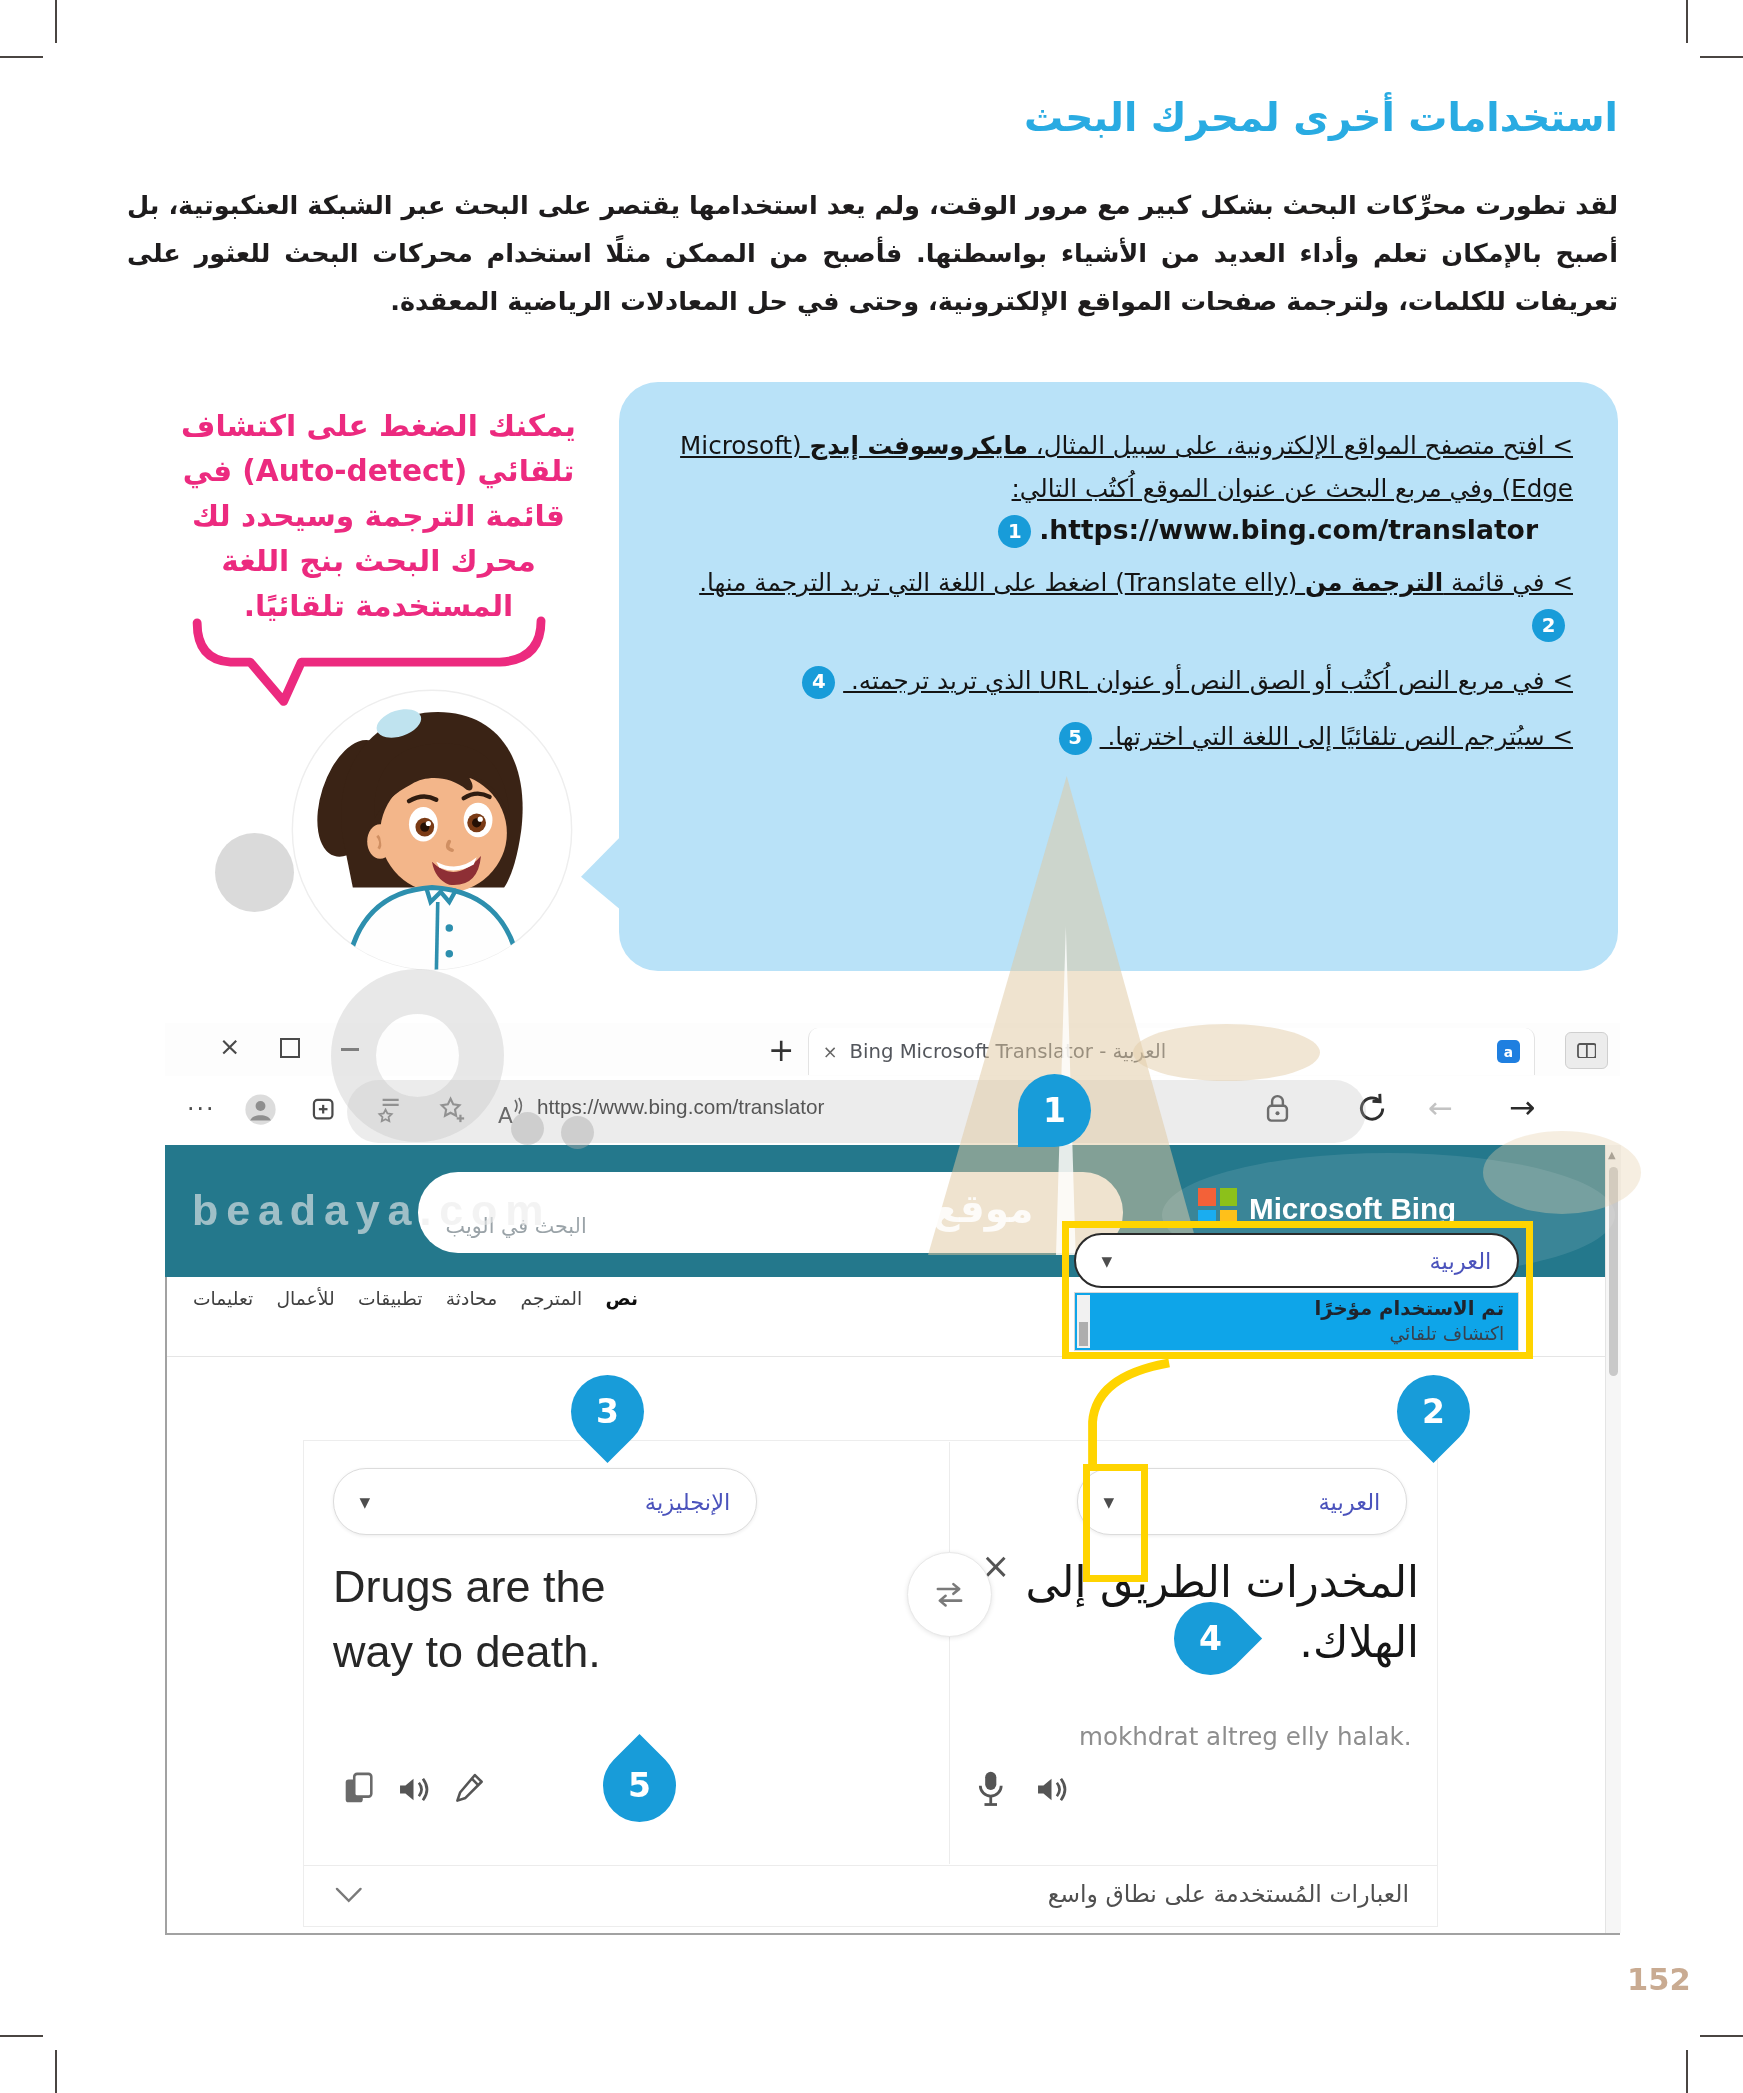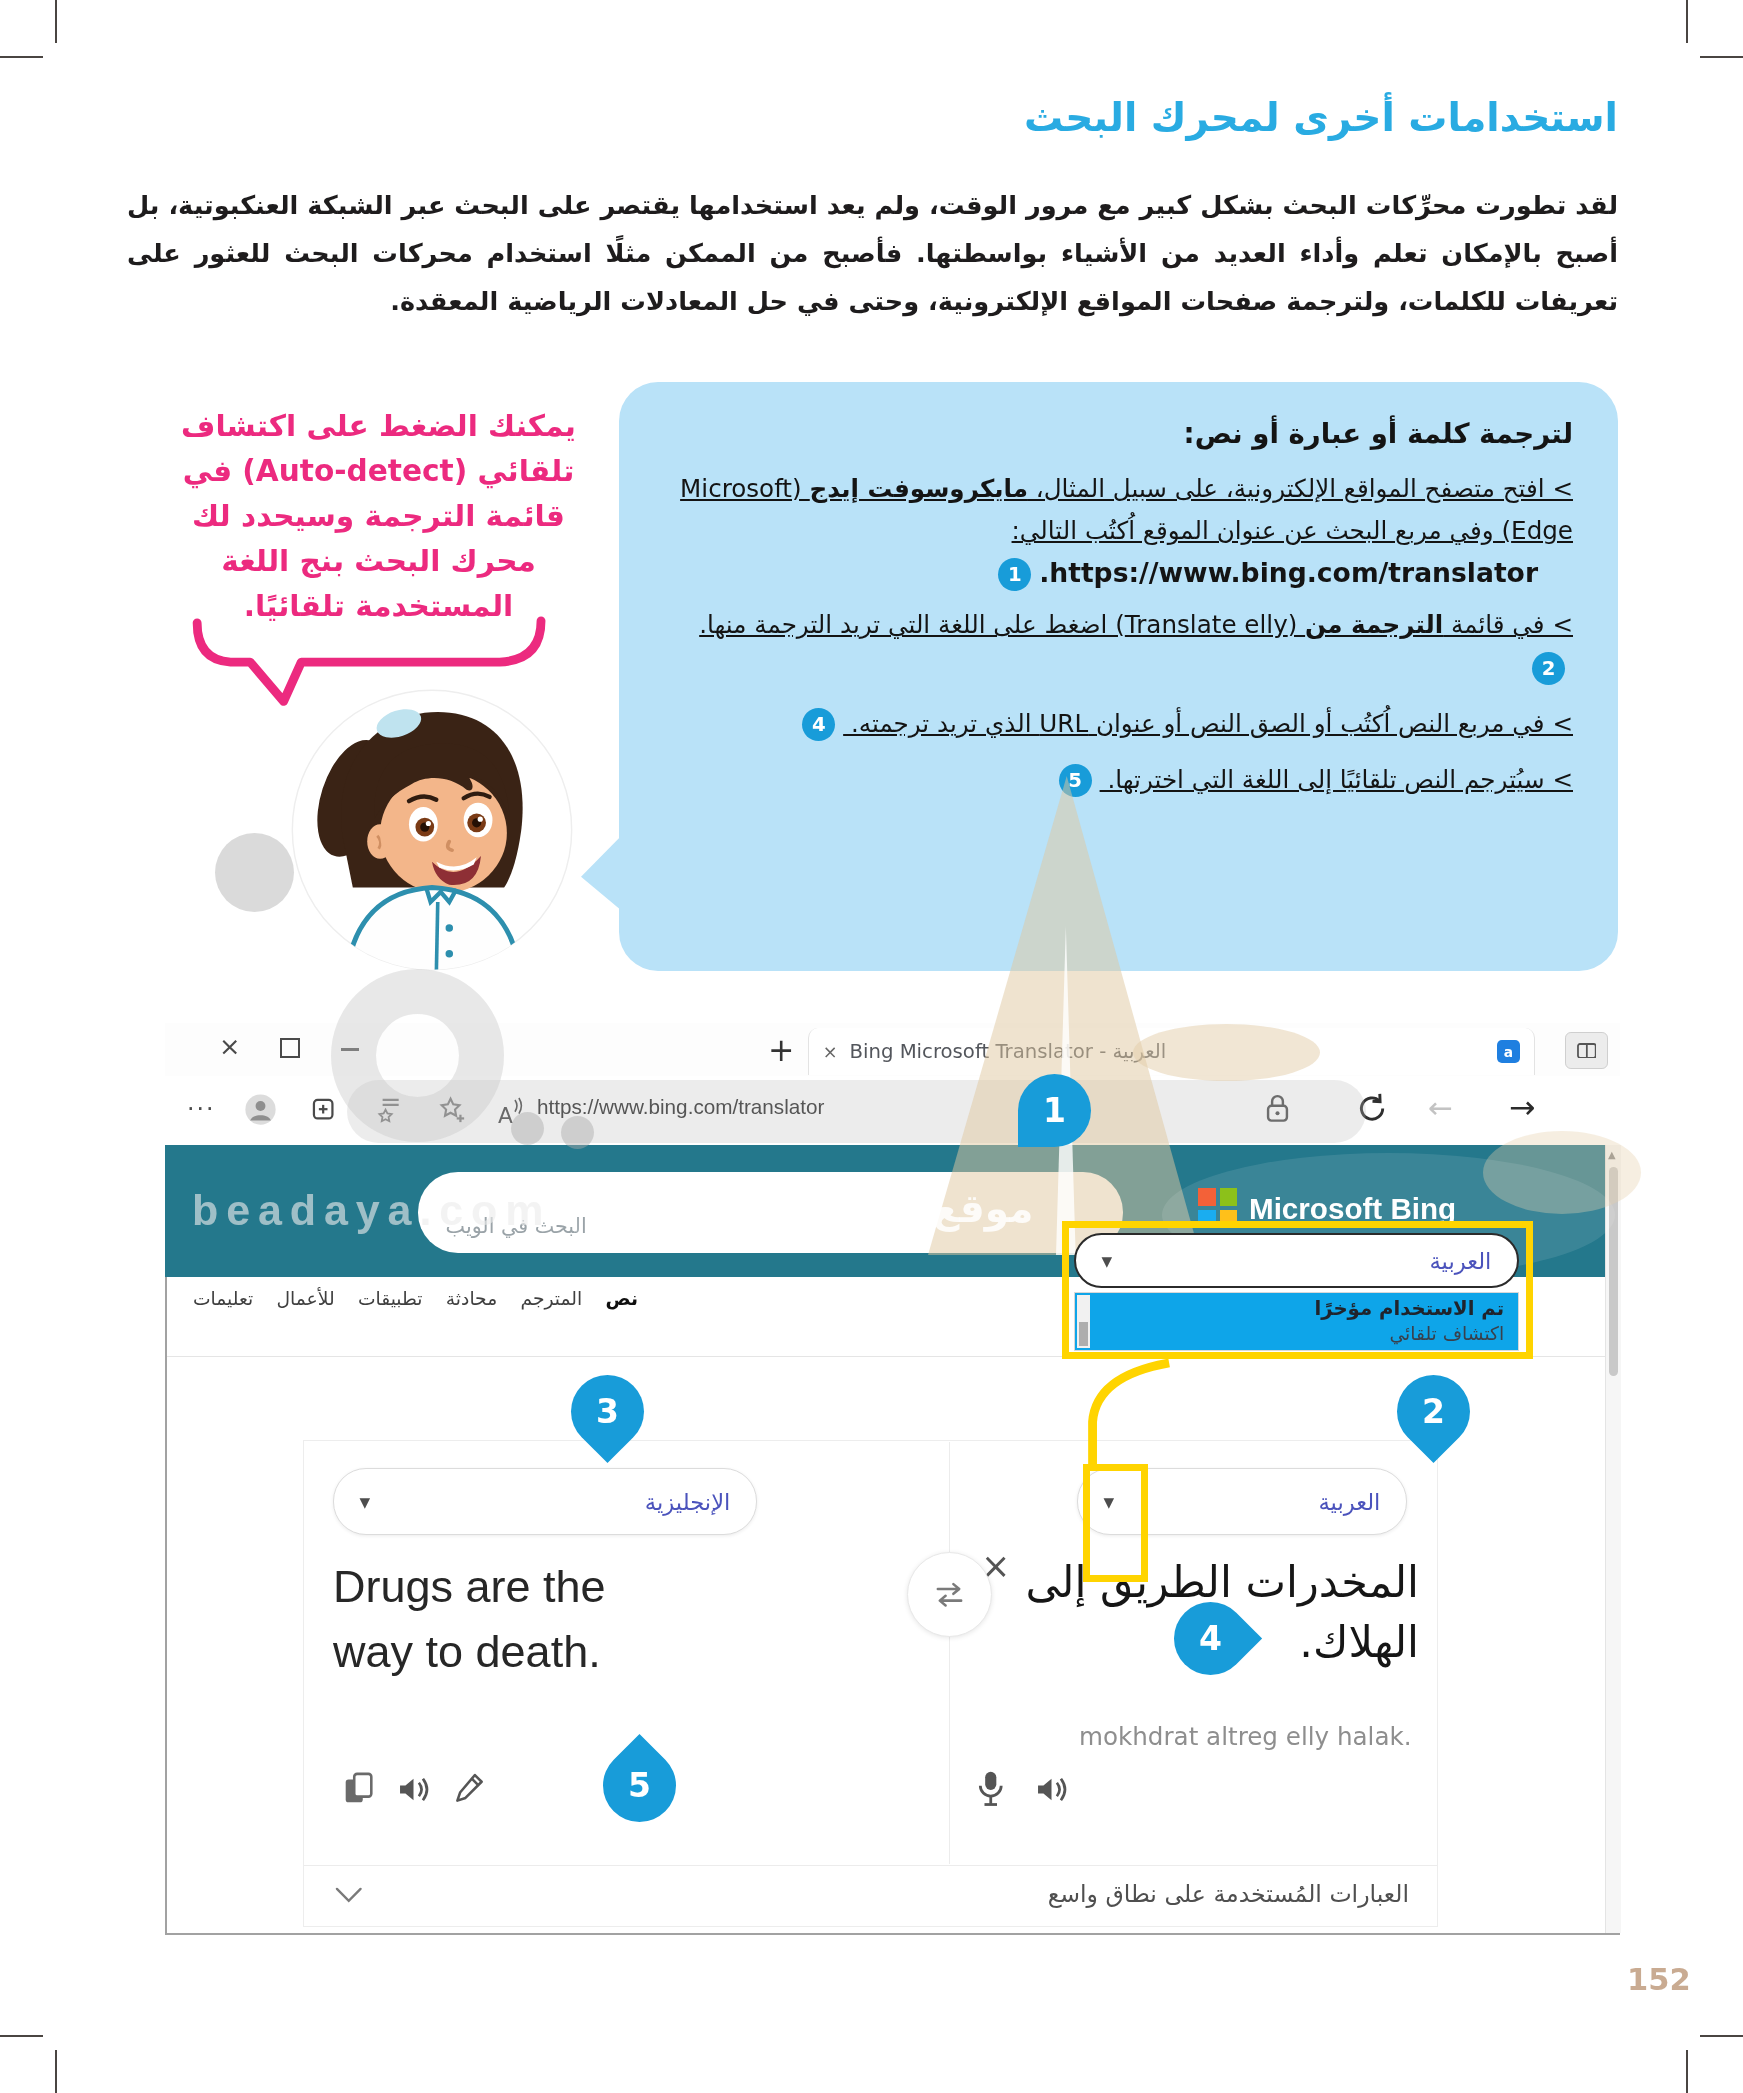--- a/index.html
+++ b/index.html
@@ -144,21 +144,20 @@
   <div class="crop" style="left:55px;top:2050px;width:2px;height:43px;"></div>
   <div class="crop" style="left:0;top:2035px;width:43px;height:2px;"></div>
   <div class="crop" style="left:1686px;top:2050px;width:2px;height:43px;"></div>
   <div class="crop" style="left:1700px;top:2035px;width:43px;height:2px;"></div>
 
   <div class="abs title rtl">استخدامات أخرى لمحرك البحث</div>
   <div class="abs intro rtl">لقد تطورت محرِّكات البحث بشكل كبير مع مرور الوقت، ولم يعد استخدامها يقتصر على البحث عبر الشبكة العنكبوتية، بل أصبح بالإمكان تعلم وأداء العديد من الأشياء بواسطتها. فأصبح من الممكن مثلًا استخدام محركات البحث للعثور على تعريفات للكلمات، ولترجمة صفحات المواقع الإلكترونية، وحتى في حل المعادلات الرياضية المعقدة.</div>
 
   <div class="abs tail"></div>
   <div class="abs bluebox rtl">
-    <div class="bb-h">لترجمة كلمة أو عبارة أو نص:</div>
     <div class="bb-item">
       <span>&gt; افتح متصفح المواقع الإلكترونية، على سبيل المثال، </span><b>مايكروسوفت إيدج</b><span> (Microsoft Edge) وفي مربع البحث عن عنوان الموقع اُكتُب التالي:</span>
     </div>
     <div class="urlline">
       <span class="u">https://www.bing.com/translator</span><span>.</span><span class="badge">1</span>
     </div>
     <div class="bb-item">
       <span>&gt; في قائمة </span><b>الترجمة من</b><span> (Translate elly) اضغط على اللغة التي تريد الترجمة منها. </span><span class="badge">2</span>
     </div>
     <div class="bb-item">

